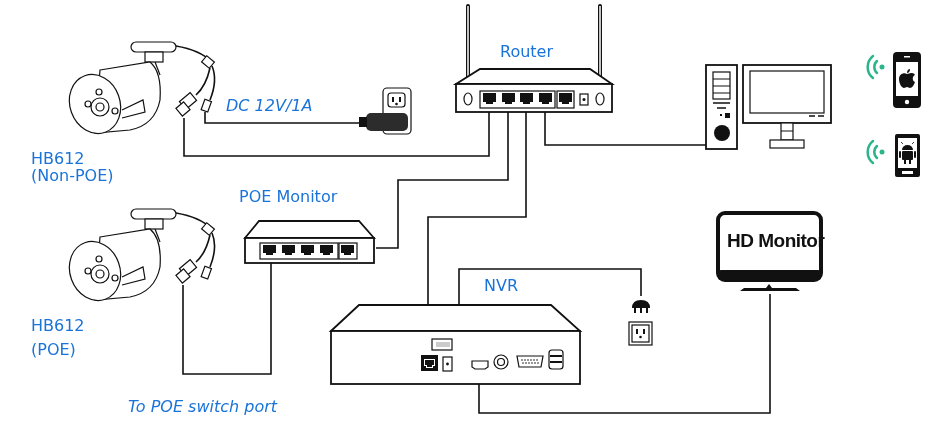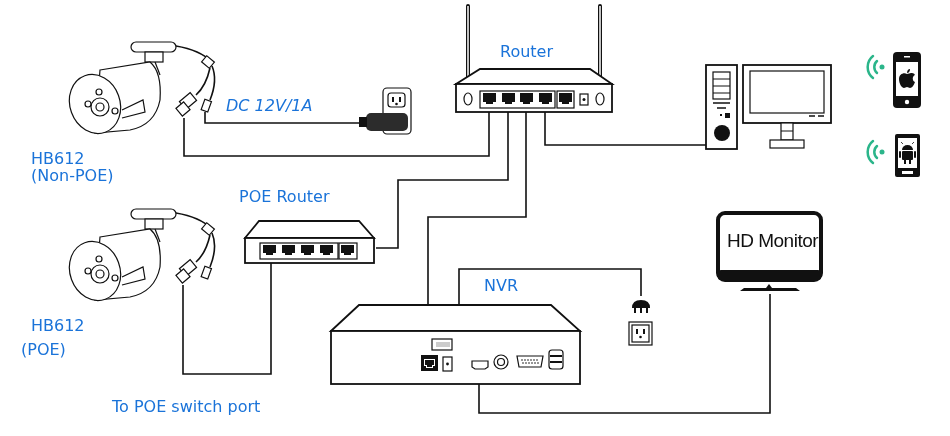--- a/index.html
+++ b/index.html
@@ -5,21 +5,21 @@
   html, body { margin: 0; padding: 0; background: #ffffff; }
   body { width: 950px; height: 436px; position: relative; overflow: hidden;
          font-family: "DejaVu Sans", "Liberation Sans", sans-serif; }
   #diagram { position: absolute; left: 0; top: 0; }
   .lbl { position: absolute; color: #1a73d9; font-size: 16px; line-height: 22px; white-space: nowrap; }
   .wire { fill: none; stroke: #111; stroke-width: 1.6; }
   .dev { fill: #fff; stroke: #111; stroke-width: 1.8; }
   .thin { fill: #fff; stroke: #111; stroke-width: 1.2; }
   .blk { fill: #111; }
   .wifi { fill: none; stroke: #2bb58a; stroke-width: 2.5; stroke-linecap: round; }
-  .hdtext { position: absolute; font-family: "Liberation Sans", sans-serif; font-weight: normal;
+  .hdtext { position: absolute; font-family: "Liberation Sans", sans-serif; font-weight: bold;
             font-size: 19px; color: #111; letter-spacing: -0.5px; }
 </style>
 </head>
 <body>
 
 <svg id="diagram" width="950" height="436" viewBox="0 0 950 436">
 
   <polyline class="wire" points="184,118 184,156 489,156 489,108"></polyline>
 
   <polyline class="wire" points="205,112 205,123 362,123"></polyline>
@@ -228,18 +228,18 @@
     <rect x="718" y="213" width="103" height="67" rx="7" fill="#fff" stroke="#111" stroke-width="4"></rect>
     <rect class="blk" x="718" y="270" width="103" height="10" rx="3"></rect>
     <path class="blk" d="M740,291 L744,288 L766,288 L769,284 L772,288 L796,288 L800,291 Z"></path>
   </g>
 </svg>
 
 <div class="lbl" style="left:500px;top:41px;">Router</div>
 <div class="lbl" style="left:226px;top:95px;font-style:italic;">DC 12V/1A</div>
 <div class="lbl" style="left:31px;top:148px;">HB612</div>
 <div class="lbl" style="left:31px;top:165px;">(Non-POE)</div>
-<div class="lbl" style="left:239px;top:186px;">POE Router</div>
+<div class="lbl" style="left:239px;top:186px;">POE Monitor</div>
 <div class="lbl" style="left:31px;top:315px;">HB612</div>
-<div class="lbl" style="left:21px;top:339px;">(POE)</div>
-<div class="lbl" style="left:112px;top:396px;">To POE switch port</div>
+<div class="lbl" style="left:31px;top:339px;">(POE)</div>
+<div class="lbl" style="left:128px;top:396px;font-style:italic;">To POE switch port</div>
 <div class="lbl" style="left:484px;top:275px;">NVR</div>
 <div class="hdtext" style="left:727px;top:230px;">HD Monitor</div>
 
 </body></html>

